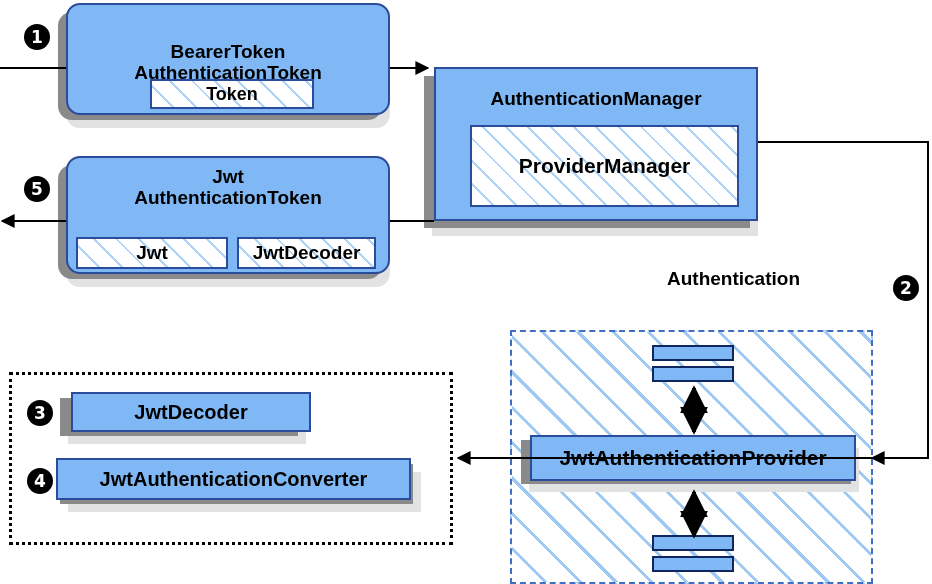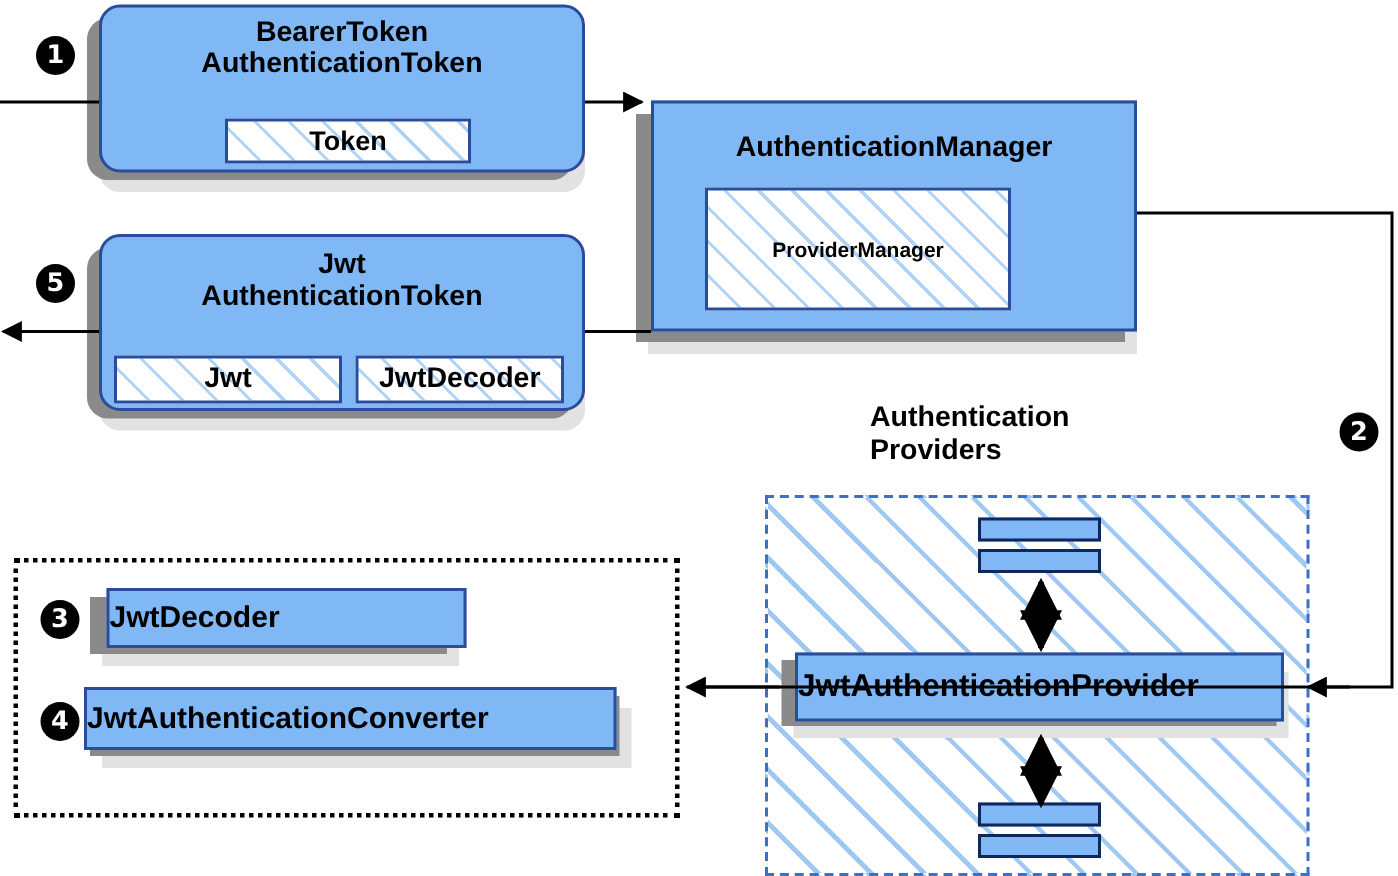--- a/index.html
+++ b/index.html
@@ -20,20 +20,21 @@
   
   .node {
     position: absolute;
     box-sizing: border-box;
     background: #7FB8F5;
     border: 2px solid #2B4C9B;
     color: #000000;
     font-weight: bold;
     display: flex;
     align-items: center;
+    justify-content: center;
     text-align: center;
     line-height: 1.12;
     z-index: 6;
   }
   .shadow {
     position: absolute;
     z-index: 3;
   }
   .shadow .s1 {
     position: absolute;
@@ -135,21 +136,21 @@
     left: 0; top: 0;
     width: 932px;
     height: 584px;
     z-index: 10;
     pointer-events: none;
   }
 
   .label-free {
     position: absolute;
     font-weight: bold;
-    text-align: left;
+    text-align: right;
     color: #000;
     line-height: 1.15;
     z-index: 5;
   }
 </style>
 </head>
 <body>
 
 <div id="canvas">
 
@@ -199,21 +200,21 @@
 
   <div class="marker" style="left:24px; top:24px;">1</div>
 
   <div class="shadow" style="left:424px; top:76px; width:326px; height:152px;">
     <div class="s2"></div>
       <div class="s1"></div>
   </div>
   <div class="node" style="left:434px; top:67px; width:324px; height:154px; flex-direction:column; justify-content:flex-start; padding-top:19px; font-size:19px;">
     <div>AuthenticationManager</div>
   </div>
-  <div class="innerbox hatch" style="left:470px; top:125px; width:204px; height:82px; font-size:14px;">
+  <div class="innerbox hatch" style="left:470px; top:125px; width:269px; height:82px; font-size:21px;">
     <span>ProviderManager</span>
   </div>
 
   <div class="shadow rounded" style="left:58px; top:165px; width:324px; height:114px;">
     <div class="s2"></div>
       <div class="s1"></div>
   </div>
   <div class="node rounded" style="left:66px; top:156px; width:324px; height:118px; flex-direction:column; justify-content:flex-start; padding-top:8px; font-size:19px;">
     <div>Jwt</div>
     <div>AuthenticationToken</div>
@@ -222,21 +223,20 @@
     <span>Jwt</span>
   </div>
   <div class="innerbox hatch" style="left:237px; top:237px; width:139px; height:32px; font-size:19px;">
     <span>JwtDecoder</span>
   </div>
 
   <div class="marker" style="left:24px; top:176px;">5</div>
 
   <div class="label-free" style="left:580px; top:268px; width:220px; font-size:19px;">
     <div>Authentication</div>
-    <div>Providers</div>
   </div>
 
   <div class="dashed-box hatch-blue" style="left:510px; top:330px; width:363px; height:254px;"></div>
 
   <div class="bar" style="left:652px; top:345px; width:82px; height:16px;"></div>
   <div class="bar" style="left:652px; top:366px; width:82px; height:16px;"></div>
 
   <div class="shadow" style="left:521px; top:440px; width:330px; height:44px;">
     <div class="s2"></div>
       <div class="s1"></div>

